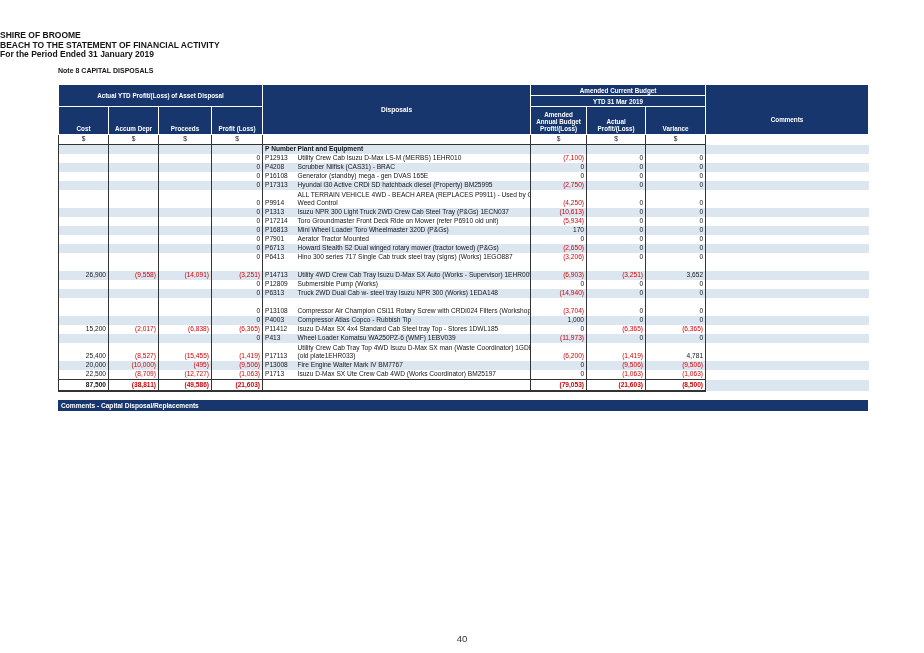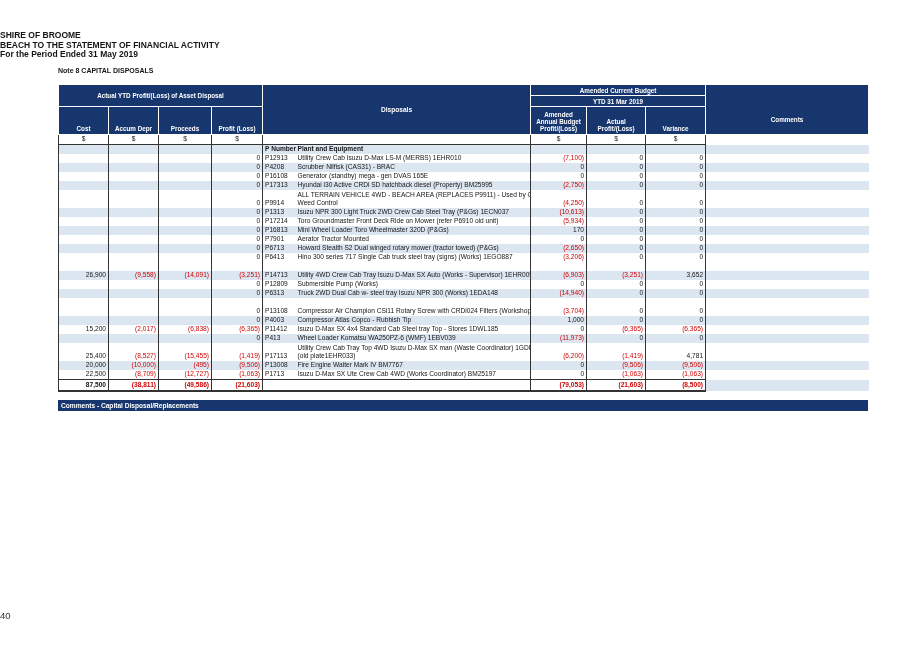--- a/index.html
+++ b/index.html
@@ -41,31 +41,31 @@
   .c5{white-space:nowrap;overflow:hidden;}
   .c4{white-space:nowrap;overflow:hidden;}
   tr.dollar-row td{border-bottom:1px solid var(--grid);text-align:center;vertical-align:middle;}
   tr.dollar-row td.c9{border-bottom:none;}
   tr.total-row td{border-top:1px solid var(--grid);border-bottom:2px solid var(--grid);font-weight:bold;height:10px;}
   tr.total-row td.c9{border-top:none;border-bottom:none;}
   .comments-bar{
     margin-top:8px;background:var(--navy);color:#fff;font-weight:bold;
     font-size:6.6px;height:11px;line-height:11px;padding-left:3px;width:807px;
   }
-  .page-number{position:absolute;bottom:32px;left:0;width:100%;font-size:9.5px;color:#333;}
+  .page-number{position:absolute;bottom:9px;left:0;width:100%;text-align:center;font-size:9.5px;color:#333;}
 </style>
 </head>
 <body>
 
 <div class="page">
 
   <div class="title-block">
     <div>SHIRE OF BROOME</div>
     <div>BEACH TO THE STATEMENT OF FINANCIAL ACTIVITY</div>
-    <div>For the Period Ended 31 May 2019</div>
+    <div>For the Period Ended 31 January 2019</div>
   </div>
 
   <div class="note-label">Note 8 CAPITAL DISPOSALS</div>
 
   <div class="table-wrap">
     <table>
       <colgroup>
         <col style="width:50px">
           <col style="width:50px">
           <col style="width:53px">

